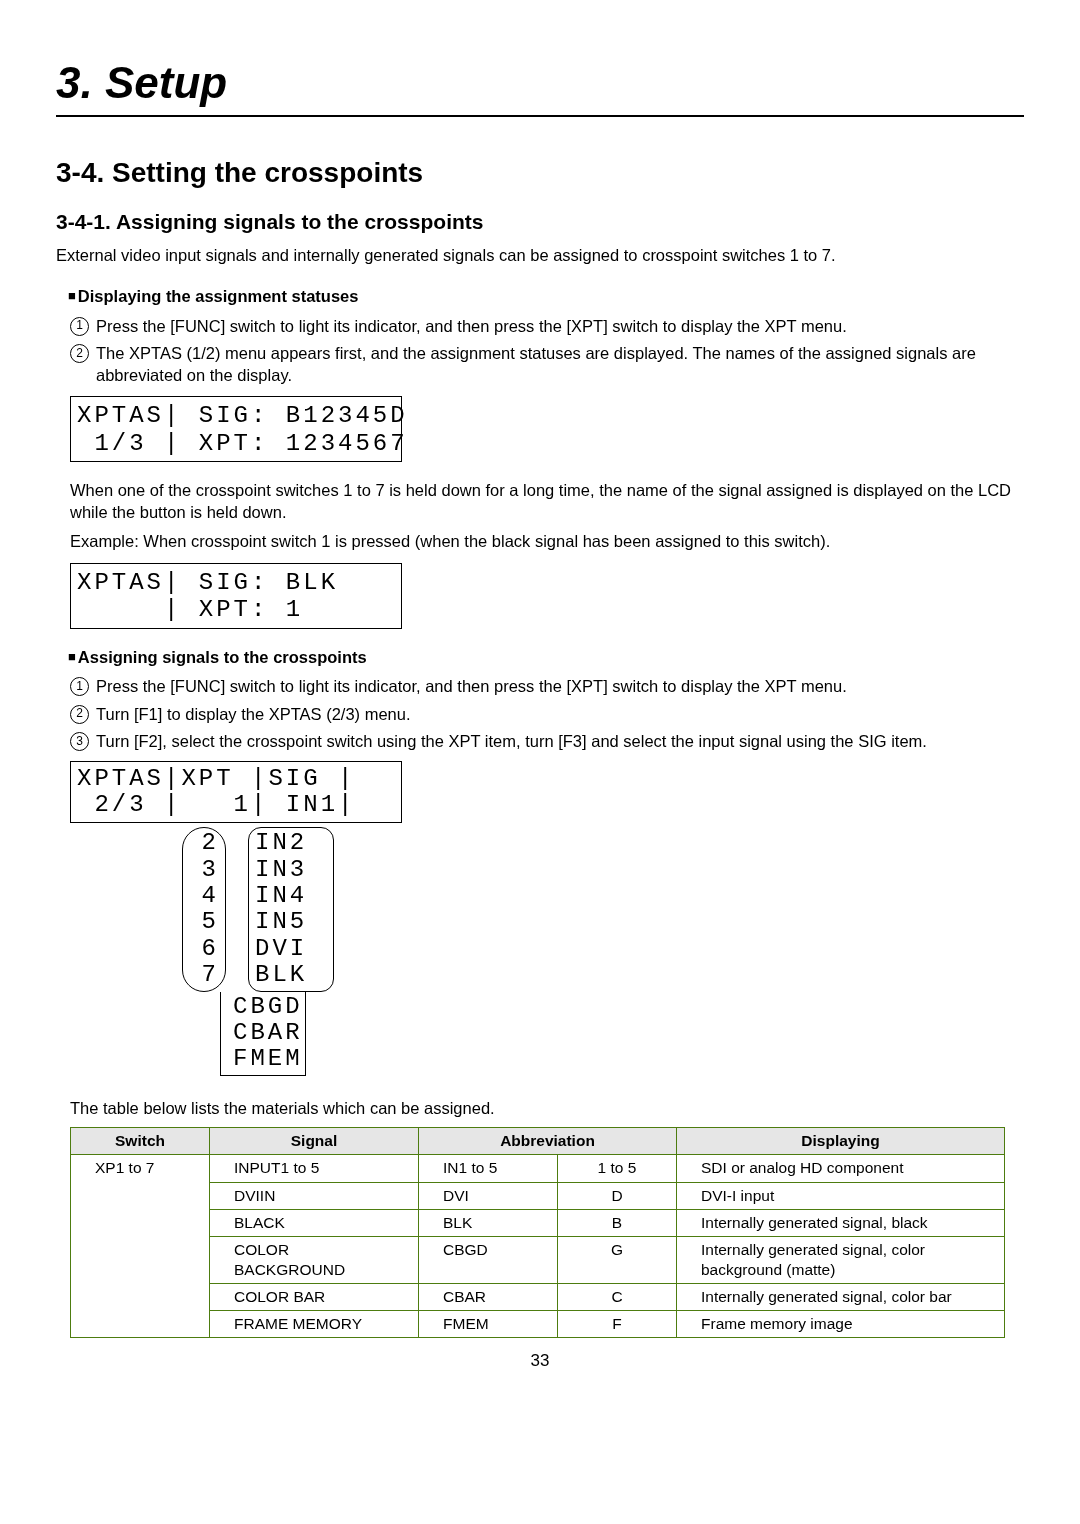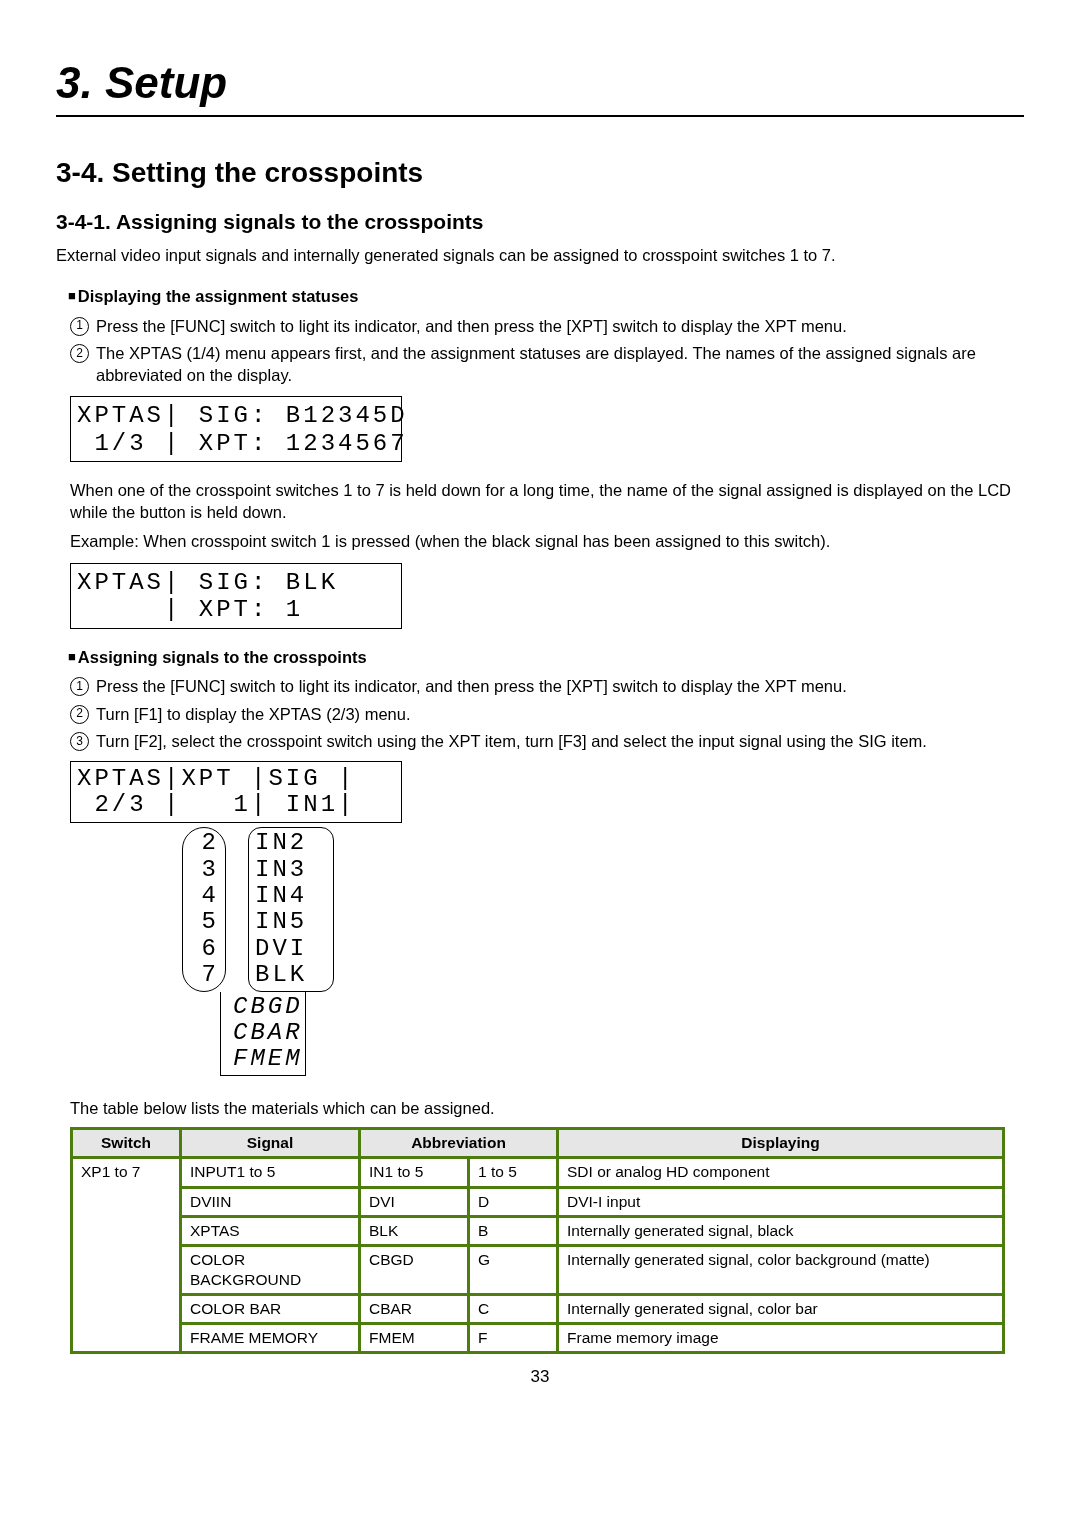--- a/index.html
+++ b/index.html
@@ -108,44 +108,43 @@
     text-align: left;
     padding-left: 6px;
     white-space: pre;
   }
   .menu-extra-wrap{
     margin-left:150px;
     border:1.2px solid #000;
     border-top:0;
     width:72px;
     padding:2px 6px;
-    font-style:italic;
   }
   .table-intro { margin: 0 0 8px 14px; }
   table.mat {
     border-collapse: collapse;
     margin-left: 14px;
     font-size: 15.5px;
     width: 935px;
   }
   table.mat th, table.mat td {
-    border: 3px solid #4d7c0f;
-    padding: 3px 8px;
+    border: 1px solid #4d7c0f;
+    padding: 3px 24px;
     text-align: left;
     vertical-align: top;
   }
   table.mat th {
     background: #e6e6e6;
     font-weight: bold;
     text-align: center;
   }
   table.mat td.sw { width: 90px; border-radius: 24px; }
   table.mat td.sig{ width: 160px;}
   table.mat td.abv{ width: 90px;}
-  table.mat td.idx{ width: 70px; }
+  table.mat td.idx{ width: 70px; text-align:center;}
   .page-num {
     text-align: center;
     margin-top: 12px;
     font-size: 17px;
   }
 </style>
 </head>
 <body>
 
 <div class="chapter-title">3. Setup</div>
@@ -157,21 +156,21 @@
 <p class="intro">External video input signals and internally generated signals can be assigned to crosspoint switches 1 to 7.</p>
 
 <div class="sub-head">Displaying the assignment statuses</div>
 
 <div class="num-item">
   <span class="circnum">1</span>
   <span class="txt">Press the [FUNC] switch to light its indicator, and then press the [XPT] switch to display the XPT menu.</span>
 </div>
 <div class="num-item">
   <span class="circnum">2</span>
-  <span class="txt">The XPTAS (1/4) menu appears first, and the assignment statuses are displayed. The names of the assigned signals are abbreviated on the display.</span>
+  <span class="txt">The XPTAS (1/2) menu appears first, and the assignment statuses are displayed. The names of the assigned signals are abbreviated on the display.</span>
 </div>
 
 <div class="lcd-box"><span>XPTAS| SIG: B12345D</span>
 <span> 1/3 | XPT: 1234567</span></div>
 
 <p class="plain-block">When one of the crosspoint switches 1 to 7 is held down for a long time, the name of the signal assigned is displayed on the LCD while the button is held down.</p>
 <p class="plain-block">Example: When crosspoint switch 1 is pressed (when the black signal has been assigned to this switch).</p>
 
 <div class="lcd-box"><span>XPTAS| SIG: BLK</span>
 <span>     | XPT: 1</span></div>
@@ -233,21 +232,21 @@
     <td class="idx">1 to 5</td>
     <td>SDI or analog HD component</td>
   </tr>
   <tr>
     <td class="sig">DVIIN</td>
     <td class="abv">DVI</td>
     <td class="idx">D</td>
     <td>DVI-I input</td>
   </tr>
   <tr>
-    <td class="sig">XPTAS</td>
+    <td class="sig">BLACK</td>
     <td class="abv">BLK</td>
     <td class="idx">B</td>
     <td>Internally generated signal, black</td>
   </tr>
   <tr>
     <td class="sig">COLOR BACKGROUND</td>
     <td class="abv">CBGD</td>
     <td class="idx">G</td>
     <td>Internally generated signal, color background (matte)</td>
   </tr>

